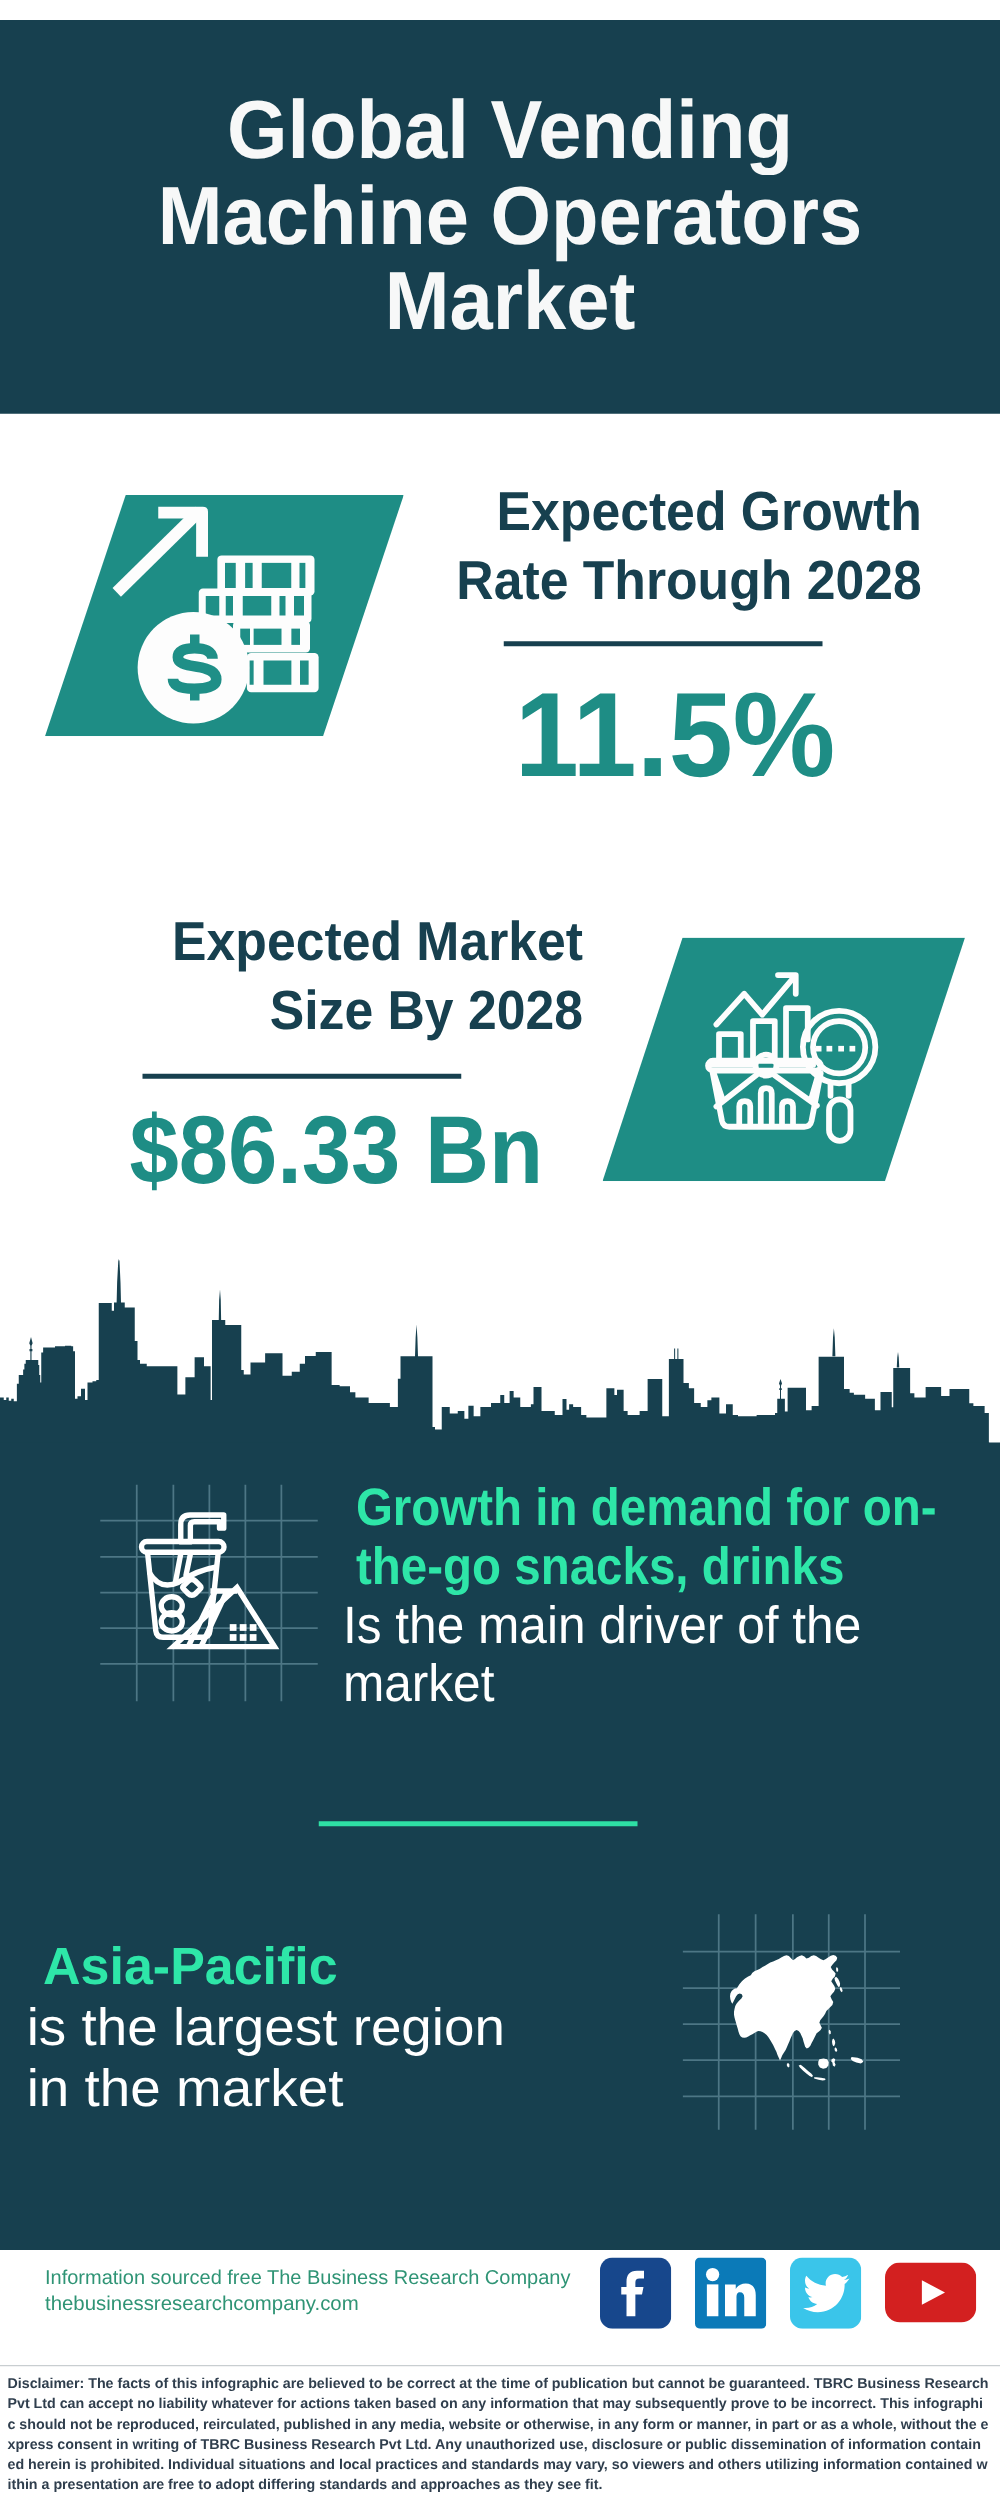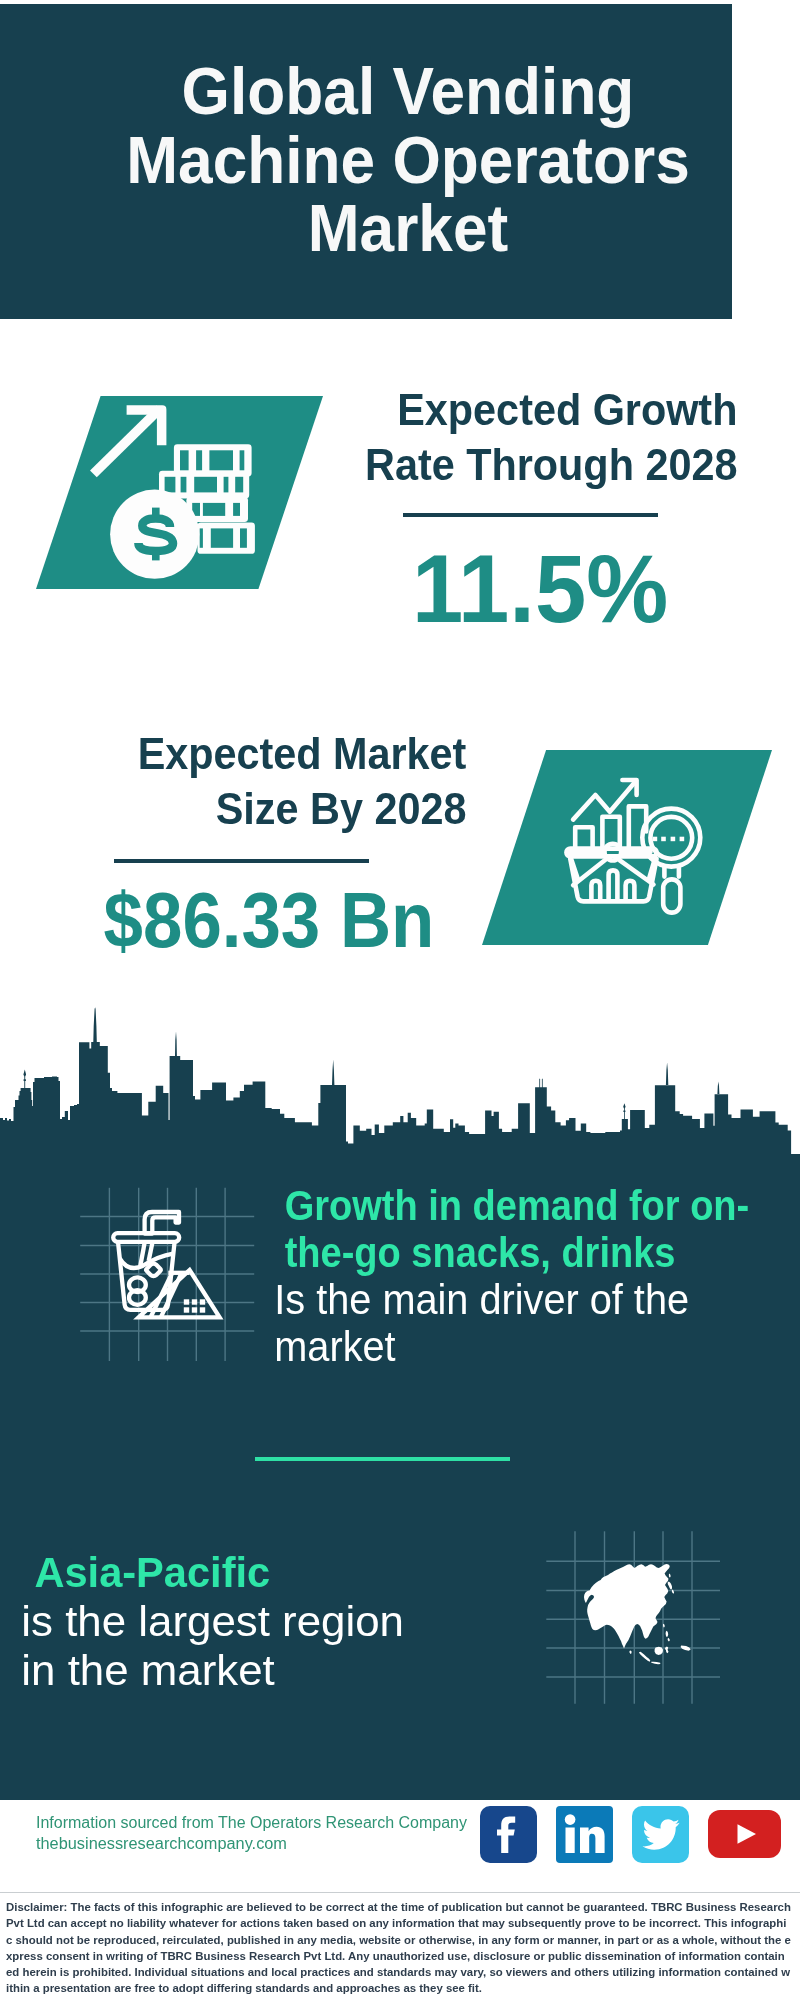--- a/index.html
+++ b/index.html
@@ -1,20 +1,20 @@
 <!DOCTYPE html>
 <html><head>
 <meta charset="utf-8">
 <style>
   html,body{margin:0;padding:0;}
   body{width:800px;height:2000px;background:#ffffff;font-family:"Liberation Sans",sans-serif;overflow:hidden;}
   .page{position:relative;width:800px;height:2000px;background:#ffffff;}
 
   
-  .header{position:absolute;left:0;top:4px;width:732px;height:315px;background:#17404f;}
+  .header{position:absolute;left:0;top:16px;width:800px;height:315px;background:#17404f;}
   .header-title{position:absolute;left:8px;top:53px;width:800px;
     color:#f7f8f8;font-size:66px;font-weight:bold;line-height:68.5px;text-align:center;}
   .htl{white-space:nowrap;transform:scaleX(0.9425);}
 
   
   .stat-label{color:#17404f;font-size:44px;font-weight:bold;line-height:55px;text-align:right;}
   .lbl-line{transform:scaleX(0.94);white-space:nowrap;}
   .stat-rule{height:4.2px;background:#17404f;}
   .stat-value{color:#1e8d85;font-weight:bold;text-align:center;white-space:nowrap;}
   #stat1 .stat-value{font-size:96px;line-height:96px;transform:scaleX(0.96);}
@@ -225,21 +225,21 @@
 <line x1="546.3" y1="1590.5" x2="720" y2="1590.5" stroke="#4d7685" stroke-width="1.4"></line>
 <line x1="546.3" y1="1619.3" x2="720" y2="1619.3" stroke="#4d7685" stroke-width="1.4"></line>
 <line x1="546.3" y1="1648" x2="720" y2="1648" stroke="#4d7685" stroke-width="1.4"></line>
 <line x1="546.3" y1="1677" x2="720" y2="1677" stroke="#4d7685" stroke-width="1.4"></line>
   </svg>
   <svg id="asiamap" viewBox="0 0 130 120" width="130" height="120">
 <path d="M 19.5 32.5 L 21.5 29.3 L 23.7 26.7 L 26.0 24.7 L 28.5 23.1 L 30.6 22.1 L 31.9 20.2 L 33.5 18.9 L 35.8 17.9 L 38.0 16.9 L 40.0 15.6 L 42.0 14.6 L 43.9 13.3 L 46.2 12.0 L 48.5 11.1 L 50.7 10.1 L 53.0 9.1 L 55.3 7.8 L 57.2 6.8 L 59.2 6.2 L 61.1 6.8 L 62.8 8.5 L 64.4 10.1 L 66.0 9.1 L 67.6 7.8 L 69.6 6.8 L 71.5 6.2 L 73.5 7.2 L 75.1 8.8 L 77.1 8.1 L 79.0 6.8 L 81.0 6.2 L 82.9 6.8 L 84.9 8.1 L 86.8 9.4 L 88.8 10.1 L 90.7 9.1 L 92.7 7.8 L 94.6 6.5 L 96.6 5.9 L 98.5 6.5 L 99.8 8.1 L 99.2 10.1 L 97.6 11.7 L 95.9 13.7 L 94.6 15.6 L 95.6 17.6 L 97.2 19.2 L 98.5 20.8 L 97.9 23.1 L 96.3 24.7 L 95.0 27.0 L 96.3 28.9 L 97.6 30.9 L 98.2 33.2 L 97.2 35.4 L 95.6 37.1 L 94.3 39.0 L 95.3 41.3 L 96.6 43.6 L 95.9 45.9 L 94.3 47.5 L 92.7 49.1 L 91.1 50.7 L 90.1 53.0 L 88.8 55.0 L 87.5 56.6 L 86.2 58.2 L 85.5 60.2 L 86.5 62.1 L 87.5 64.1 L 86.5 66.0 L 84.9 67.3 L 83.3 68.6 L 82.3 70.6 L 81.3 72.5 L 80.3 74.5 L 79.3 76.4 L 78.4 78.4 L 77.1 80.0 L 75.4 80.7 L 74.1 79.3 L 73.5 77.4 L 72.8 75.1 L 72.2 72.8 L 71.2 70.6 L 70.2 68.3 L 68.9 66.7 L 67.3 66.0 L 65.7 66.7 L 64.4 68.3 L 63.4 70.6 L 62.4 72.8 L 61.5 75.1 L 60.5 77.4 L 59.5 79.7 L 58.5 82.0 L 57.2 83.9 L 55.9 85.9 L 55.0 88.1 L 54.0 90.4 L 53.0 88.1 L 52.0 85.9 L 51.1 83.3 L 49.8 80.7 L 48.5 78.0 L 47.2 75.8 L 45.9 73.5 L 44.6 71.5 L 43.3 69.9 L 41.6 68.6 L 40.0 67.6 L 38.4 67.0 L 36.7 66.7 L 35.1 67.3 L 33.5 68.3 L 31.9 69.3 L 30.2 70.2 L 28.6 71.2 L 27.0 71.9 L 25.4 72.2 L 23.7 71.9 L 22.4 70.9 L 21.5 69.3 L 20.8 67.3 L 20.2 65.0 L 19.5 62.8 L 18.9 60.5 L 18.2 58.2 L 17.6 55.9 L 17.2 53.7 L 17.2 51.4 L 17.6 49.1 L 18.2 46.8 L 19.2 44.9 L 20.5 43.3 L 21.8 42.0 L 23.1 40.7 L 24.1 39.0 L 23.4 37.4 L 21.8 36.7 L 20.2 37.4 L 18.9 39.0 L 17.9 41.0 L 16.9 42.9 L 15.9 44.9 L 15.0 43.6 L 14.3 41.3 L 14.0 39.0 L 14.3 36.7 L 15.3 34.8 L 16.6 33.5 L 17.9 32.8 Z M 98.9 23.4 L 100.5 25.0 L 101.5 27.0 L 102.1 28.9 L 101.8 31.2 L 100.8 31.5 L 99.8 30.2 L 98.9 28.3 L 97.9 26.3 L 97.6 24.4 Z M 102.8 31.5 L 103.7 33.2 L 104.1 34.8 L 103.4 35.8 L 102.4 34.8 L 101.8 33.2 L 102.1 31.9 Z M 99.5 15.6 L 100.5 16.9 L 100.5 18.9 L 99.5 19.5 L 98.9 18.2 L 98.9 16.3 Z M 96.9 72.8 L 97.9 74.5 L 98.2 76.4 L 97.6 78.4 L 96.6 79.0 L 95.9 77.4 L 95.6 75.4 L 95.9 73.5 Z M 98.2 79.7 L 99.5 81.0 L 99.8 82.6 L 98.9 83.6 L 97.9 82.6 L 97.6 81.0 Z M 70.6 93.7 L 73.8 96.3 L 76.7 98.9 L 79.0 100.8 L 80.3 102.4 L 79.7 103.7 L 77.7 102.8 L 75.1 100.8 L 72.5 98.5 L 69.9 95.9 L 68.9 94.3 Z M 81.3 104.7 L 84.9 105.7 L 88.1 106.3 L 90.4 106.0 L 90.1 104.7 L 86.8 104.1 L 83.3 103.7 L 81.3 103.7 Z M 85.5 89.4 L 88.8 88.8 L 91.7 89.4 L 93.0 91.7 L 92.7 94.3 L 91.1 96.3 L 88.5 96.9 L 85.9 95.9 L 84.6 93.7 L 84.6 91.4 Z M 95.3 89.4 L 96.9 88.5 L 98.2 89.4 L 97.6 91.7 L 98.5 93.7 L 97.6 95.3 L 96.3 94.3 L 95.9 92.0 L 95.0 91.1 Z M 111.2 87.5 L 116.1 88.1 L 119.3 89.4 L 120.7 91.4 L 118.7 92.7 L 115.1 92.0 L 112.2 90.7 L 110.6 89.1 Z M 60.5 92.4 L 61.5 93.3 L 61.5 95.3 L 60.5 95.9 L 59.5 94.6 L 59.5 93.0 Z M 93.7 65.7 L 94.6 67.0 L 94.6 68.9 L 93.7 69.6 L 93.0 68.0 L 93.0 66.3 Z" fill="#ffffff"></path>
   </svg>
   <div class="footer">
     <div class="footer-text">
-      <div class="fl1">Information sourced from The Operators Research Company</div>
+      <div class="fl1">Information sourced free The Business Research Company</div>
       <div class="fl2">thebusinessresearchcompany.com</div>
     </div>
     <div class="socials">
 <svg class="social" viewBox="0 0 57 57" width="57" height="57">
 <rect x="0" y="0" width="57" height="57" rx="10" fill="#17478c"></rect>
 <path d="M33.6 29.6 H28.3 V47 H21.2 V29.6 H17.0 V23.5 H21.2 V19.2 C21.2 13.9 23.6 10.5 29.6 10.5 H35.2 V16.7 H31.5 C29.2 16.7 28.3 17.6 28.3 19.9 V23.5 H34.8 Z" fill="#ffffff"></path>
 </svg>
 <svg class="social" viewBox="0 0 57 57" width="57" height="57">
 <rect x="0" y="0" width="57" height="57" rx="4" fill="#0b7ab8"></rect>
 <rect x="9.5" y="21.5" width="9.2" height="25.5" fill="#ffffff"></rect>

